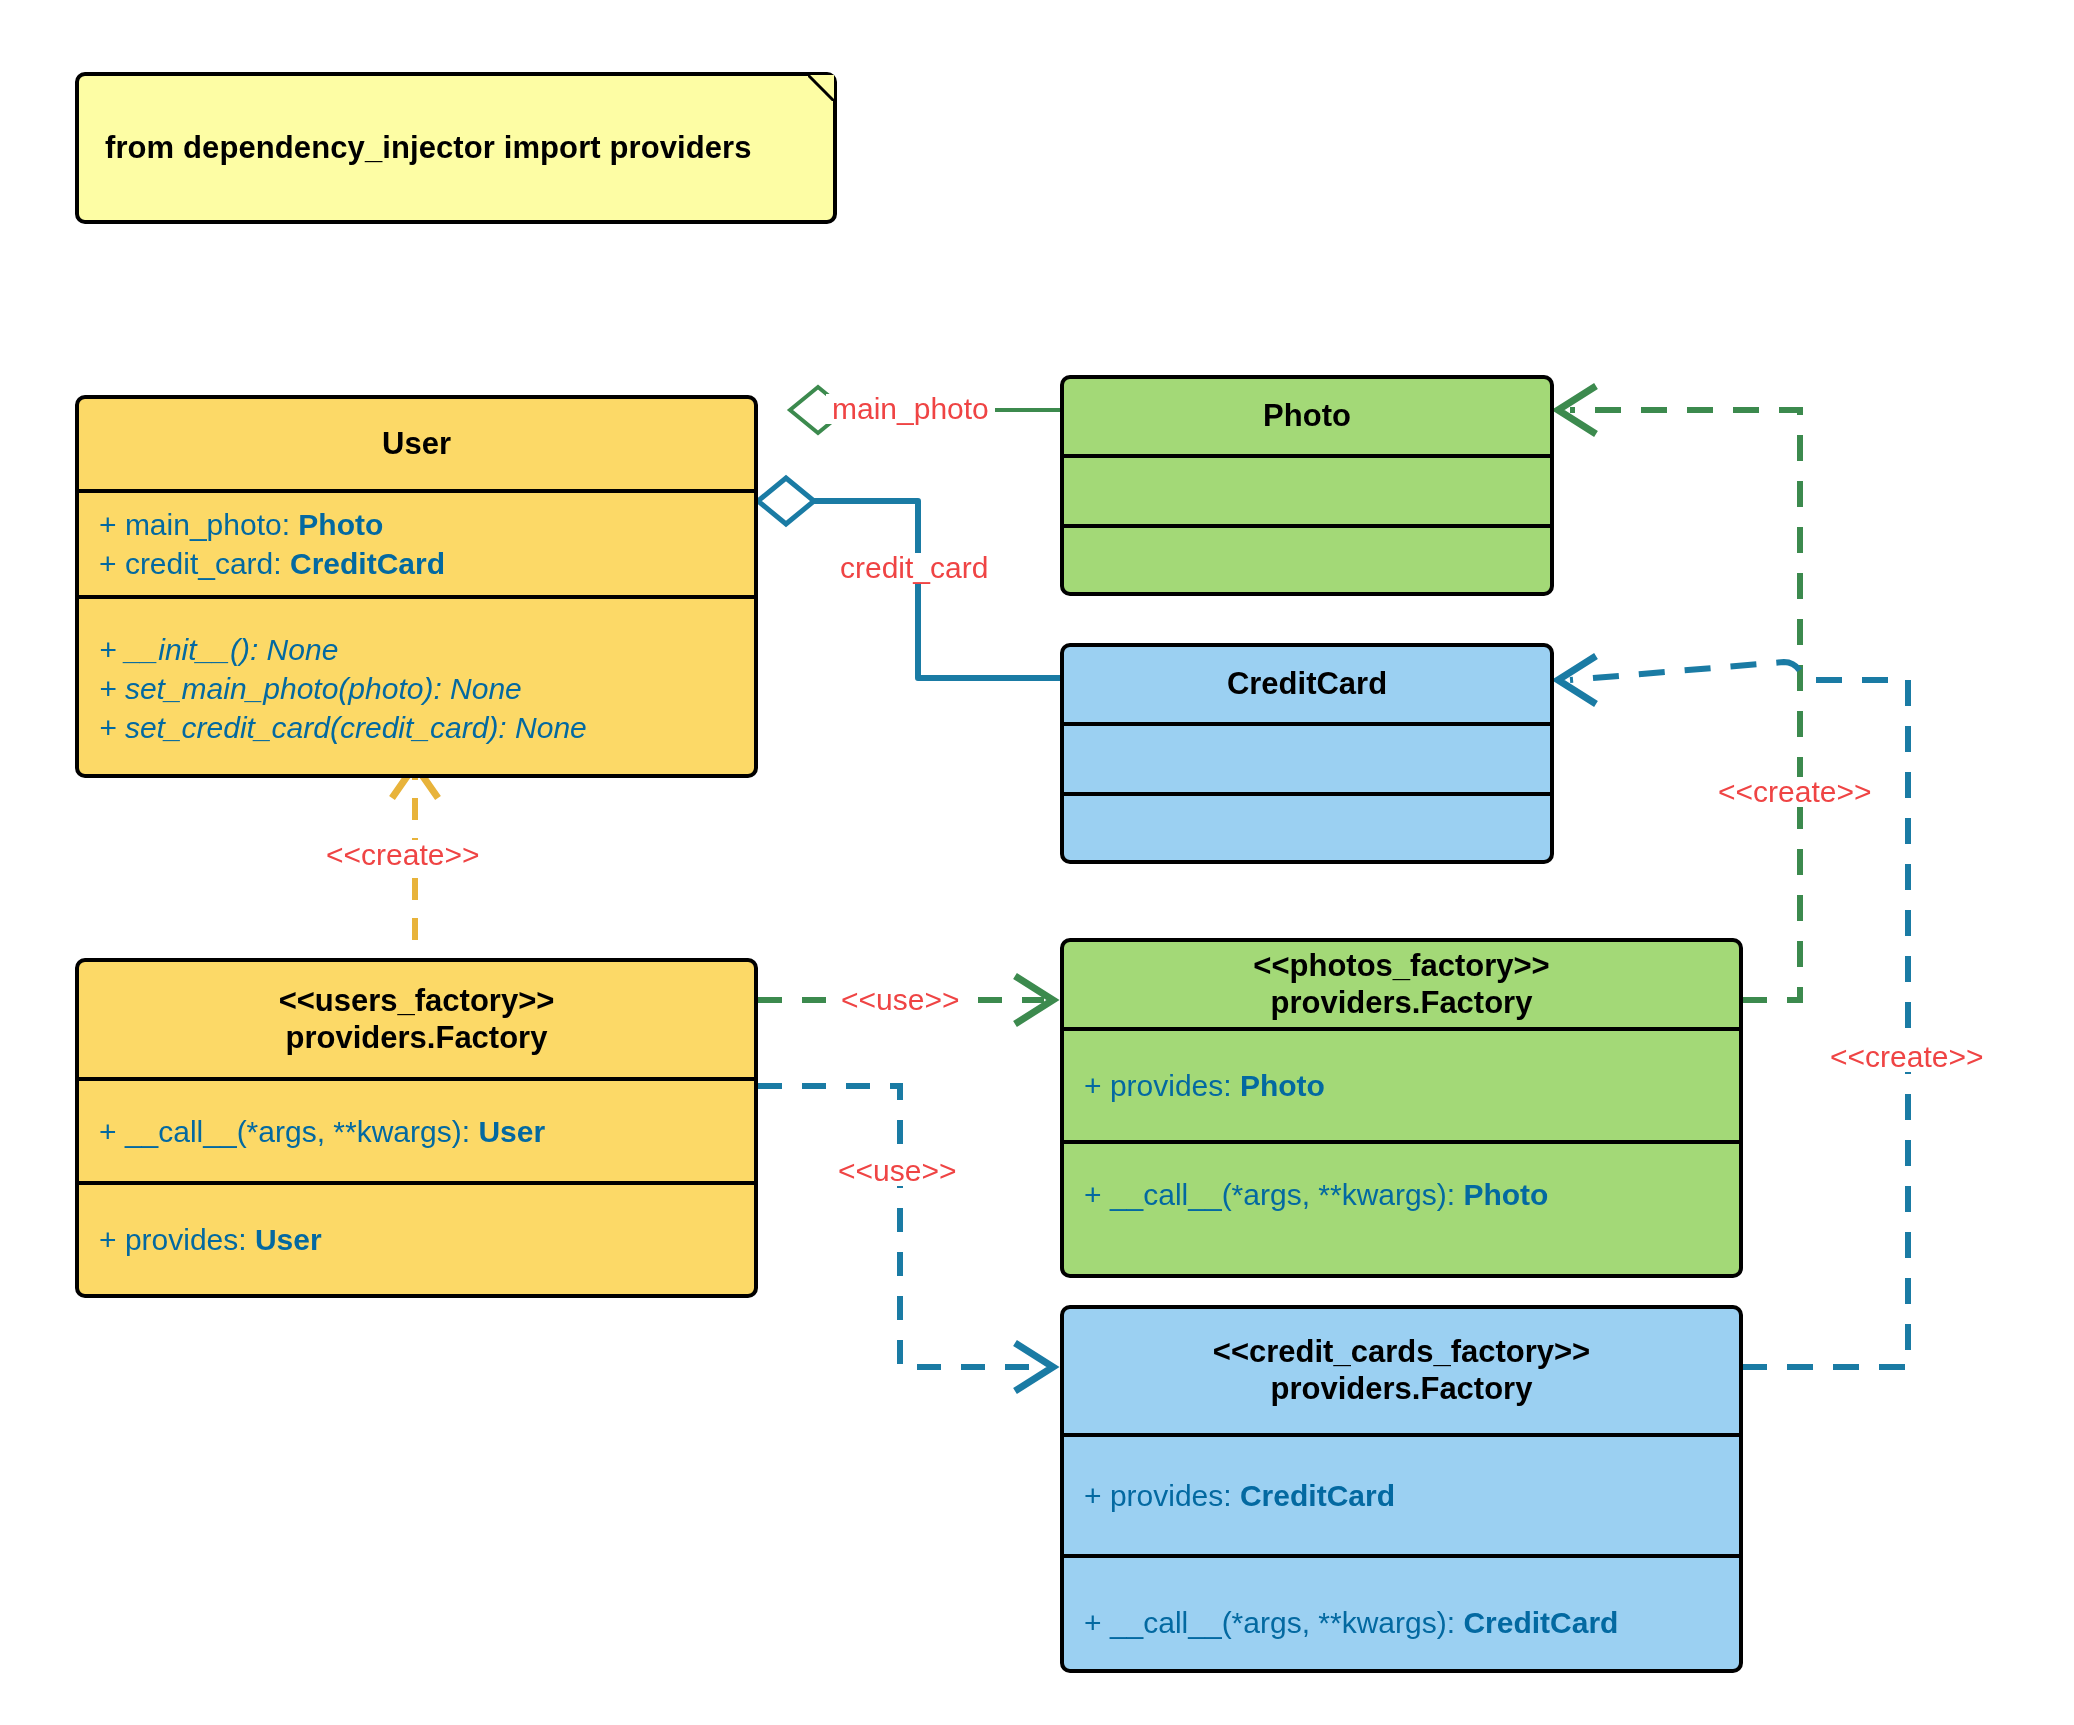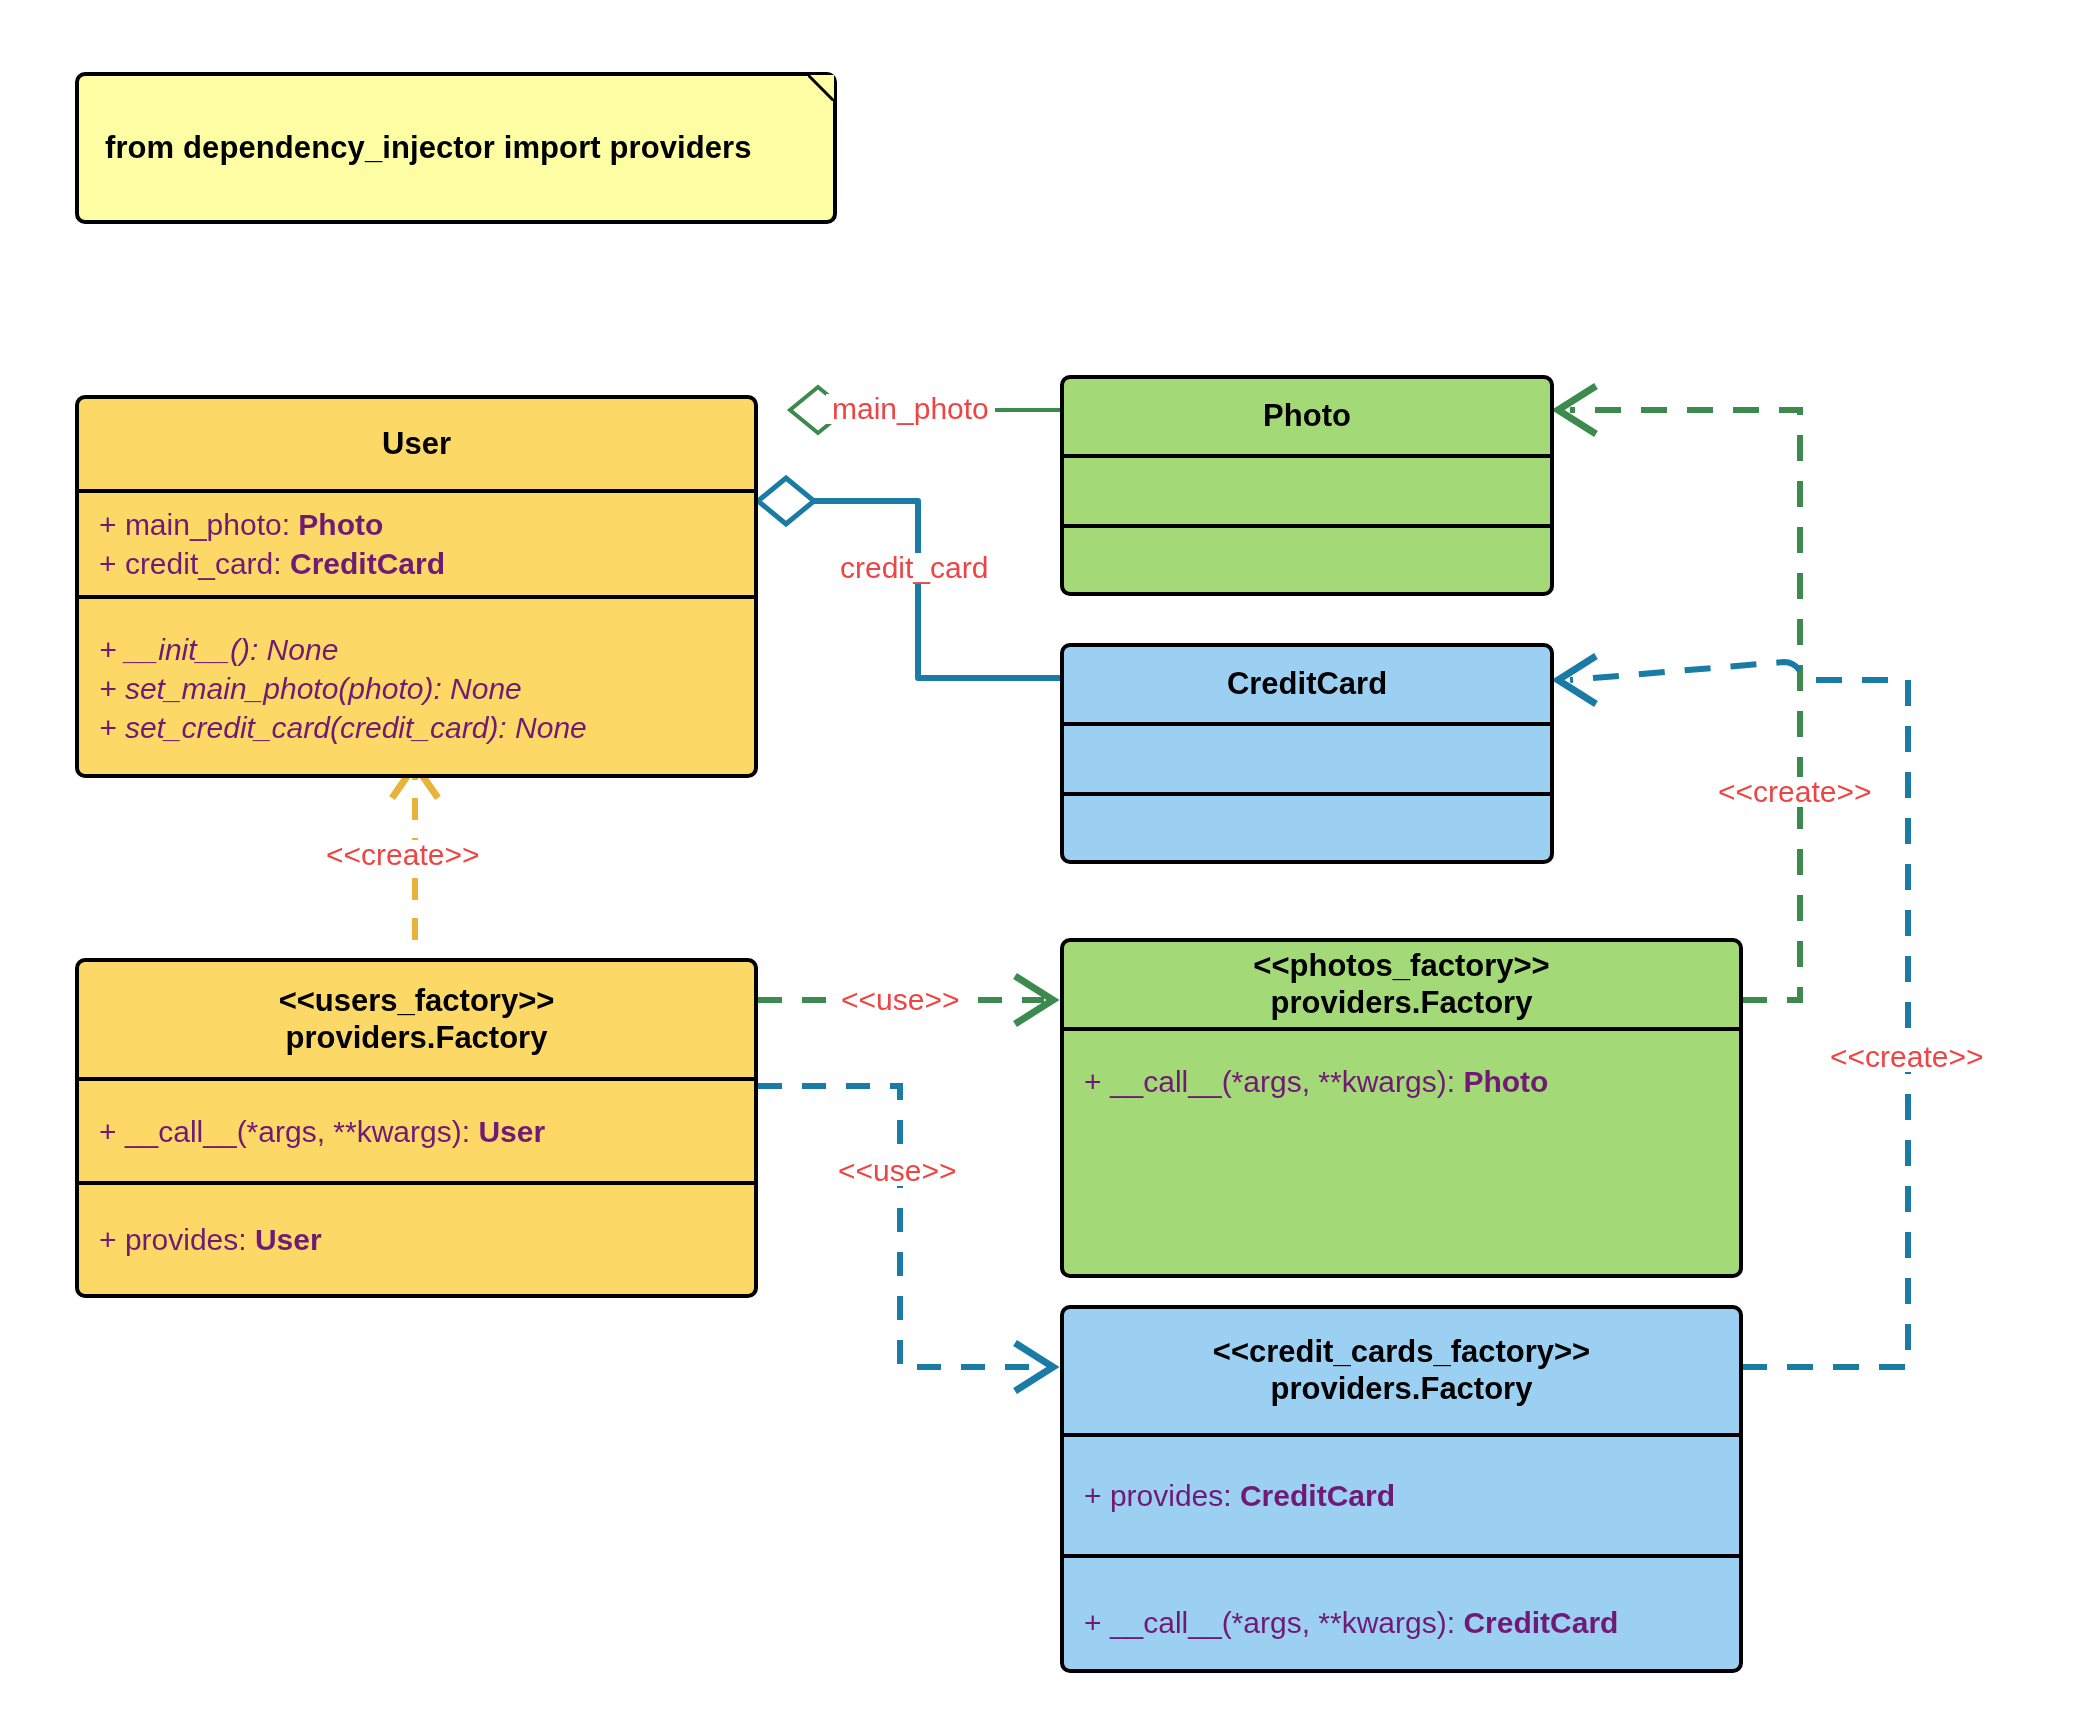--- a/index.html
+++ b/index.html
@@ -75,21 +75,21 @@
     text-align: center;
     font-weight: bold;
     font-size: 31px;
     line-height: 1.18;
     color: #000000;
     padding: 0 14px;
   }
   .uml .member {
     font-size: 30px;
     line-height: 1.30;
-    color: #701a75;
+    color: #0369a1;
     white-space: nowrap;
   }
   .uml .member b { font-weight: bold; }
 
   .fill-yellow { background: #FCD967; margin-top: 20px; }
   .fill-green  { background: #A3D977; }
   .fill-blue   { background: #9BD0F2; }
 
   
   .elabel {
@@ -220,20 +220,27 @@
         <b>User</b>
       </div>
     </div>
   </div>
 
   <div class="uml fill-green" style="left:1060px; top:938px; width:683px; height:340px;">
     <div class="sec" style="height:85px;">
       <div class="title">&lt;&lt;photos_factory&gt;&gt;</div>
       <div class="title">providers.Factory</div>
     </div>
+    <div class="sec" style="height:113px;">
+      <div class="member">
+        <span>+</span>
+        <span>provides:</span>
+        <b>Photo</b>
+      </div>
+    </div>
     <div class="sec" style="height:104px;">
       <div class="member">
         <span>+</span>
         <span>__call__(*args, **kwargs):</span>
         <b>Photo</b>
       </div>
     </div>
   </div>
 
   <div class="uml fill-blue" style="left:1060px; top:1305px; width:683px; height:368px;">

